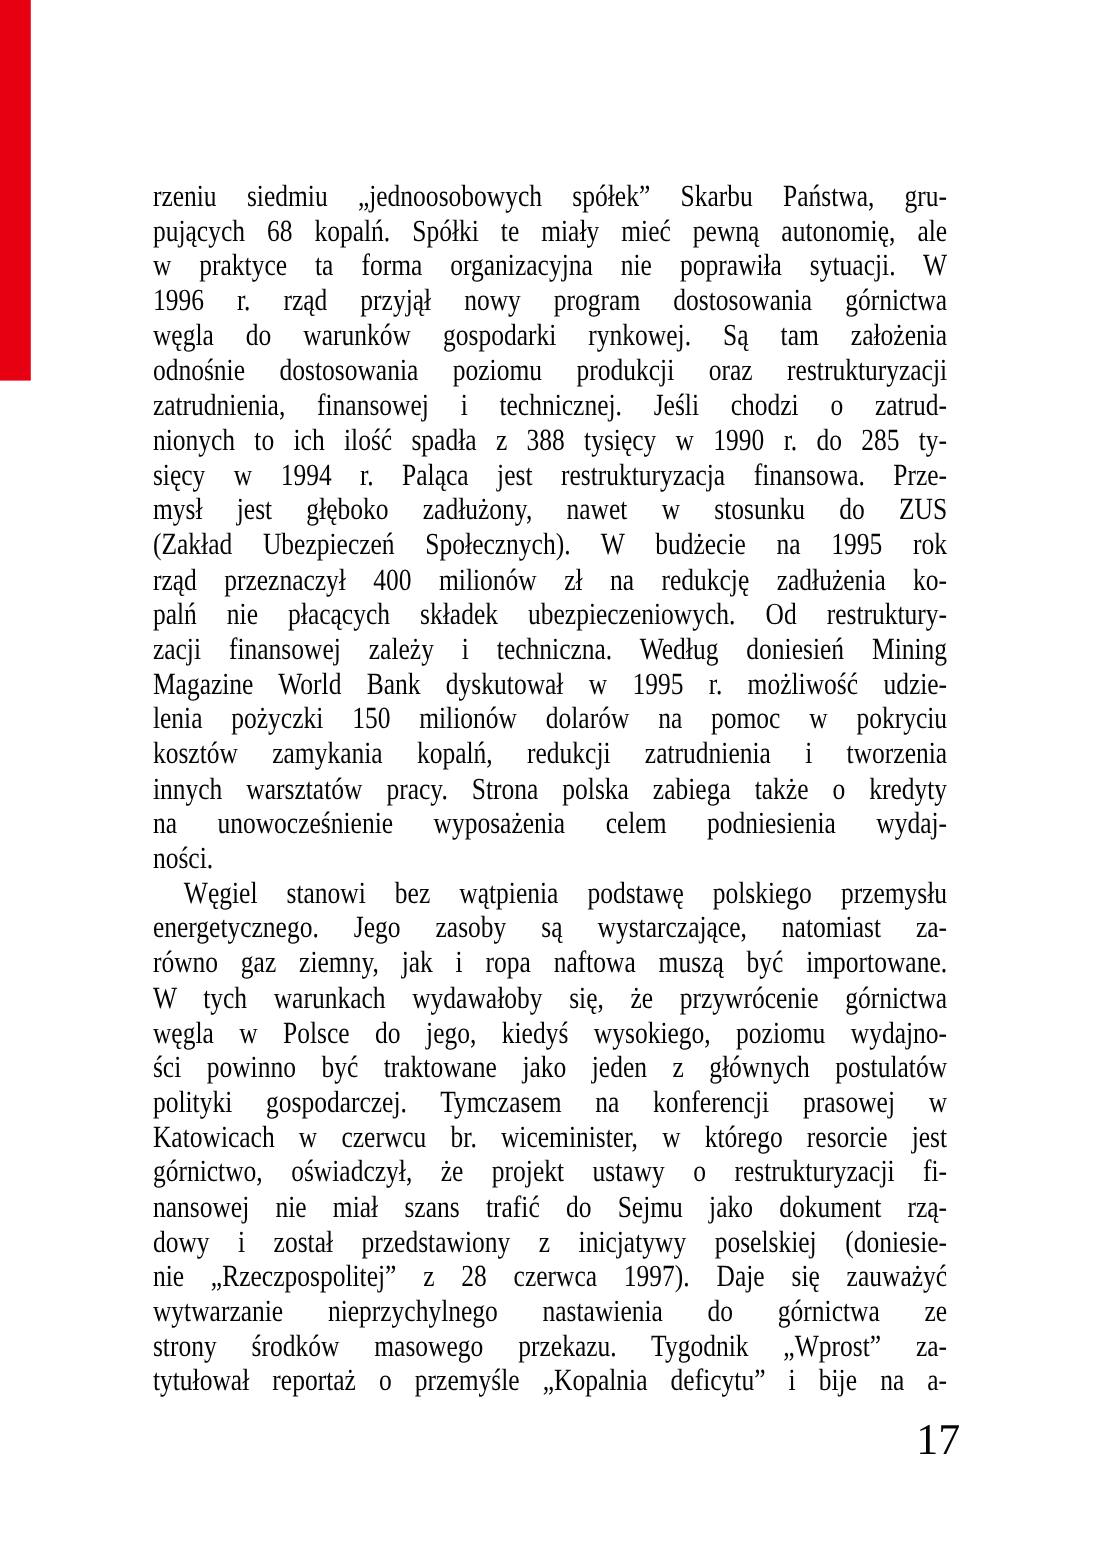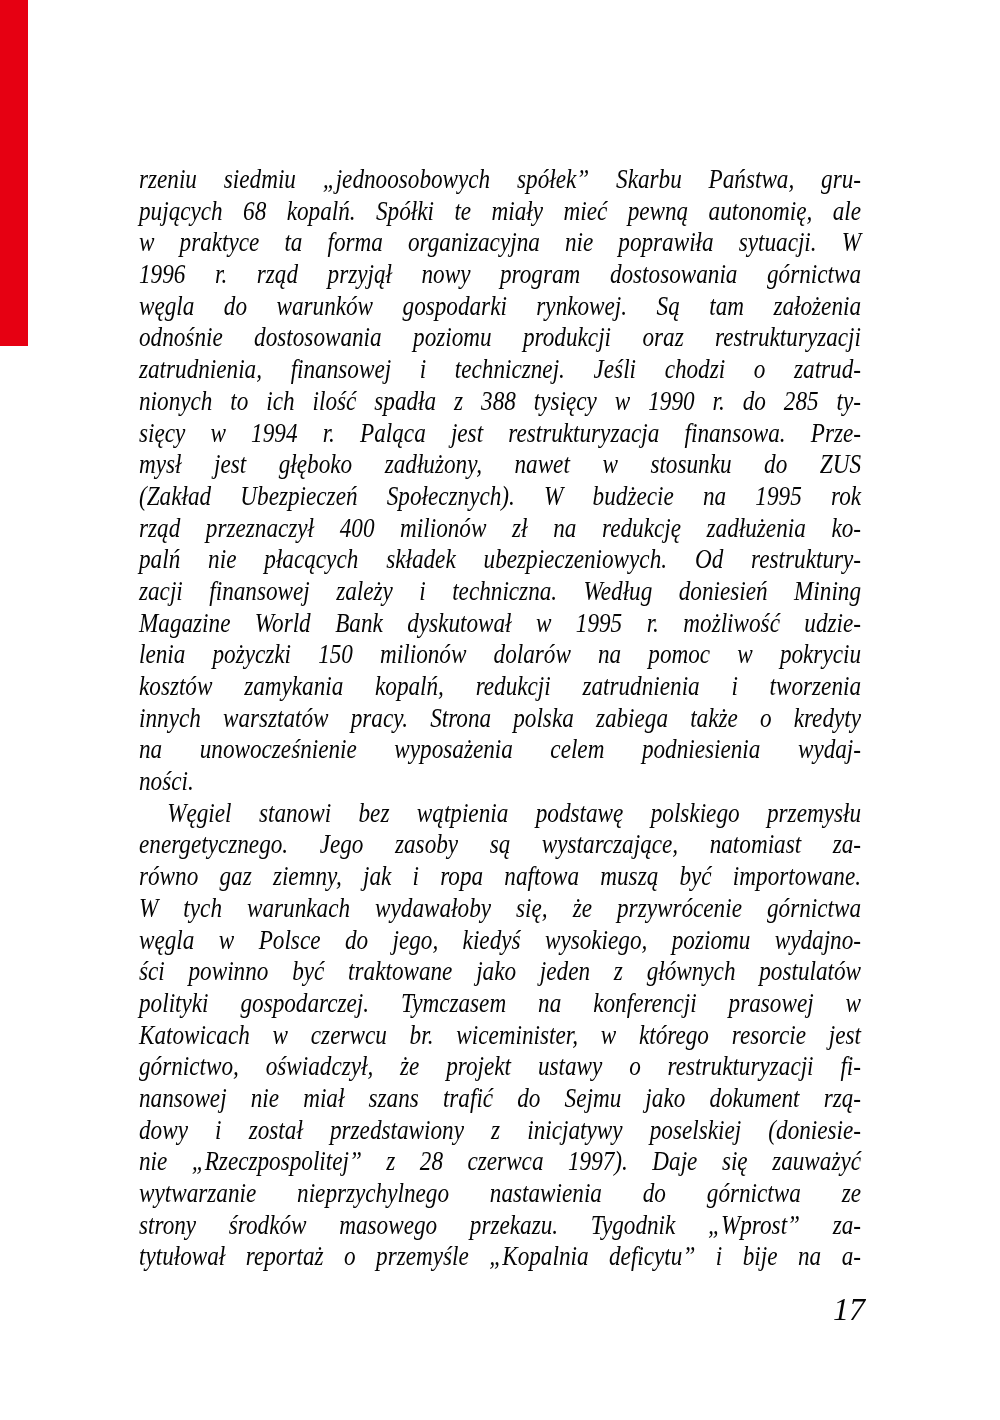--- a/index.html
+++ b/index.html
@@ -10,21 +10,20 @@
     width: 1000px;
     height: 1420px;
     background: #ffffff;
     position: relative;
     overflow: hidden;
     font-family: "Liberation Serif", serif;
   }
   .page {
     position: absolute;
     inset: 0;
-    font-style: italic;
   }
   
   .red-edge {
     position: absolute;
     left: 0;
     top: 0;
     width: 28px;
     height: 346px;
     background: #e60012; 
   }
@@ -51,21 +50,21 @@
   .line.indent {
     text-indent: 34px;
   }
   .line.no-justify {
     text-align-last: left;
   }
   .page-number {
     position: absolute;
     left: 833px;
     top: 1291px;
-    font-size: 32px;
+    font-size: 40px;
     line-height: 36px;
     color: #050505;
   }
 </style>
 </head>
 <body style="background: rgb(255, 255, 255);">
 
 <div class="page">
   <div class="red-edge" style="background: rgb(230, 0, 18);"></div>
   <div class="text-block" style="color: rgb(5, 5, 5);">

